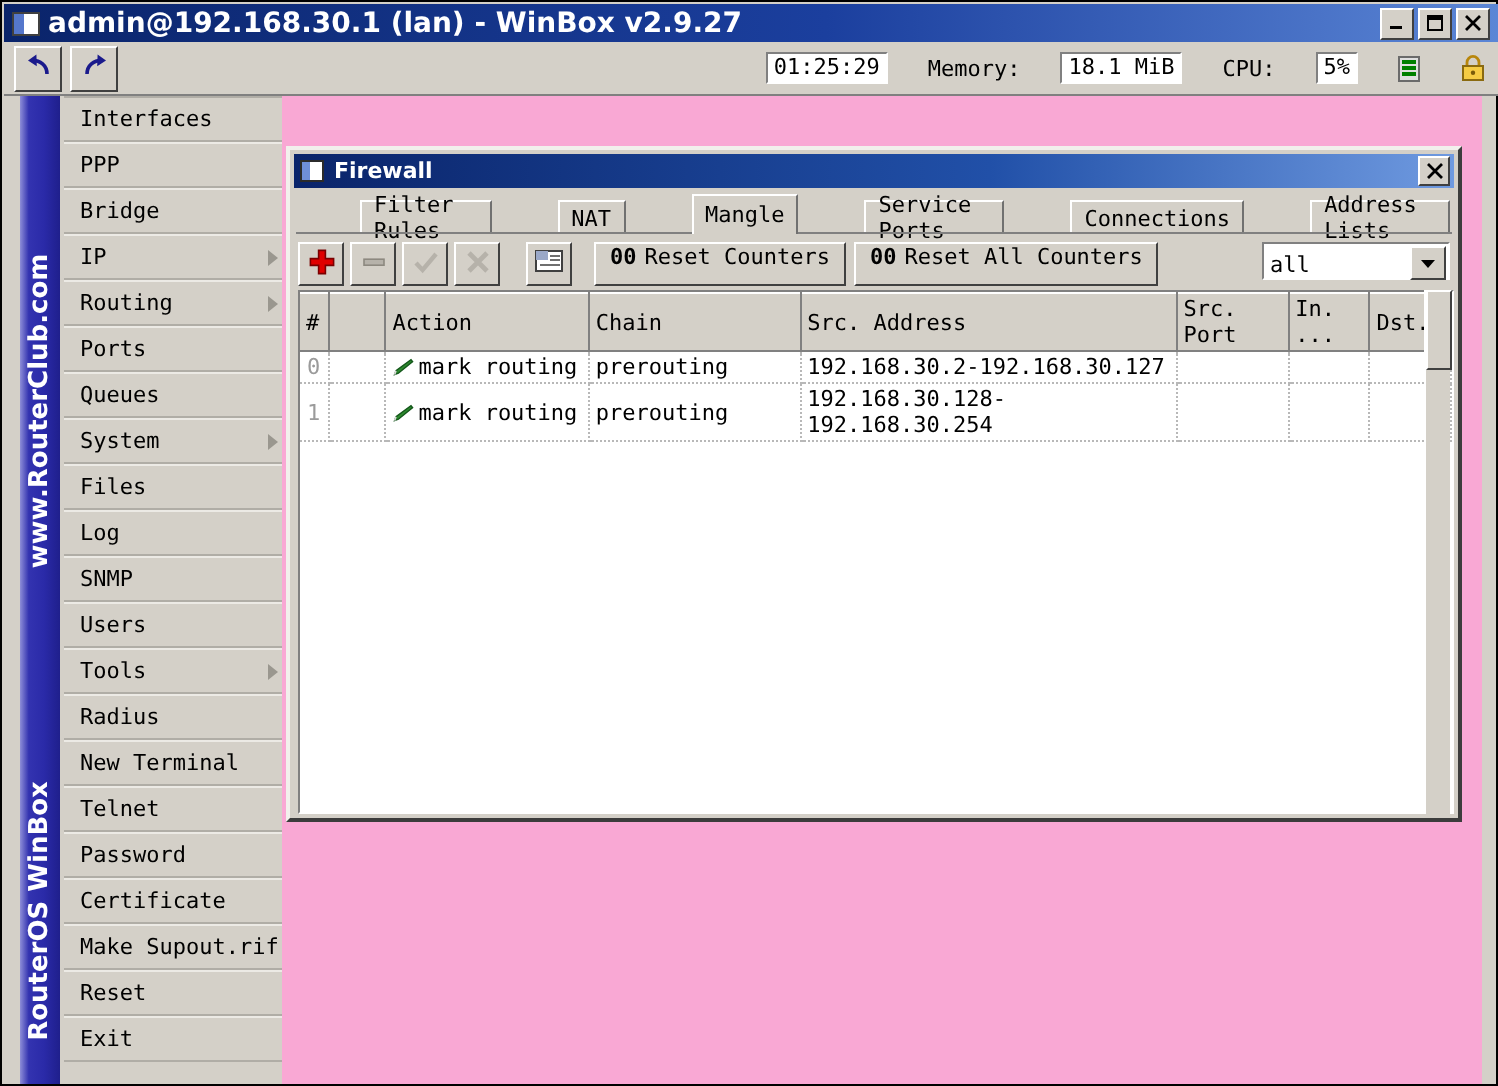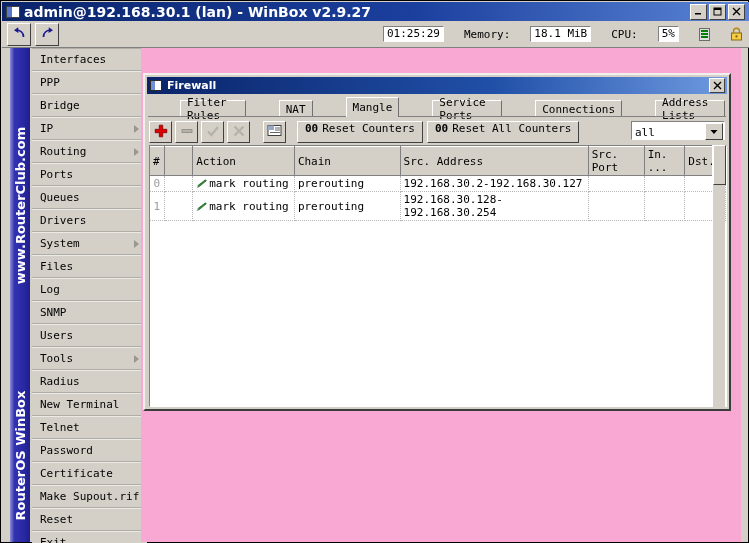--- a/index.html
+++ b/index.html
@@ -222,23 +222,20 @@
         </div>
         <div class="mi">
           <span>Routing</span>
           <span class="arw"></span>
         </div>
         <div class="mi">
           <span>Ports</span>
         </div>
         <div class="mi">
           <span>Queues</span>
-        </div>
-        <div class="mi">
-          <span>Drivers</span>
         </div>
         <div class="mi">
           <span>System</span>
           <span class="arw"></span>
         </div>
         <div class="mi">
           <span>Files</span>
         </div>
         <div class="mi">
           <span>Log</span>

